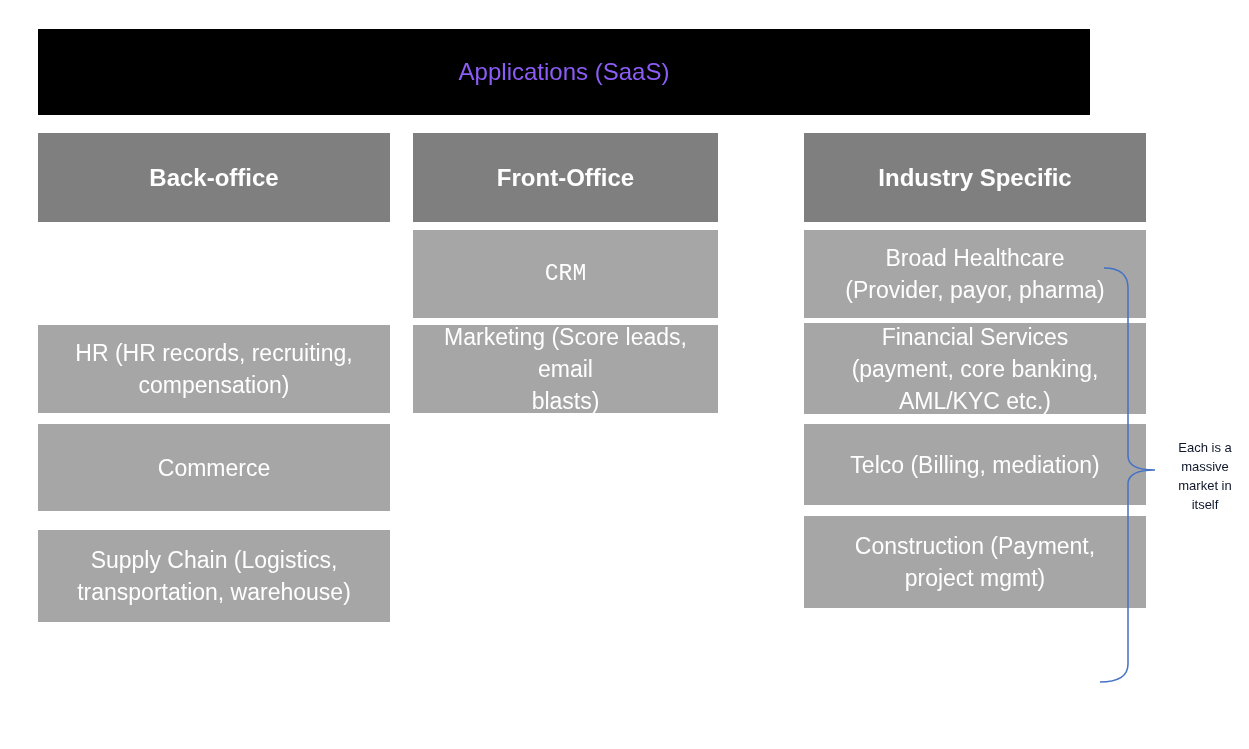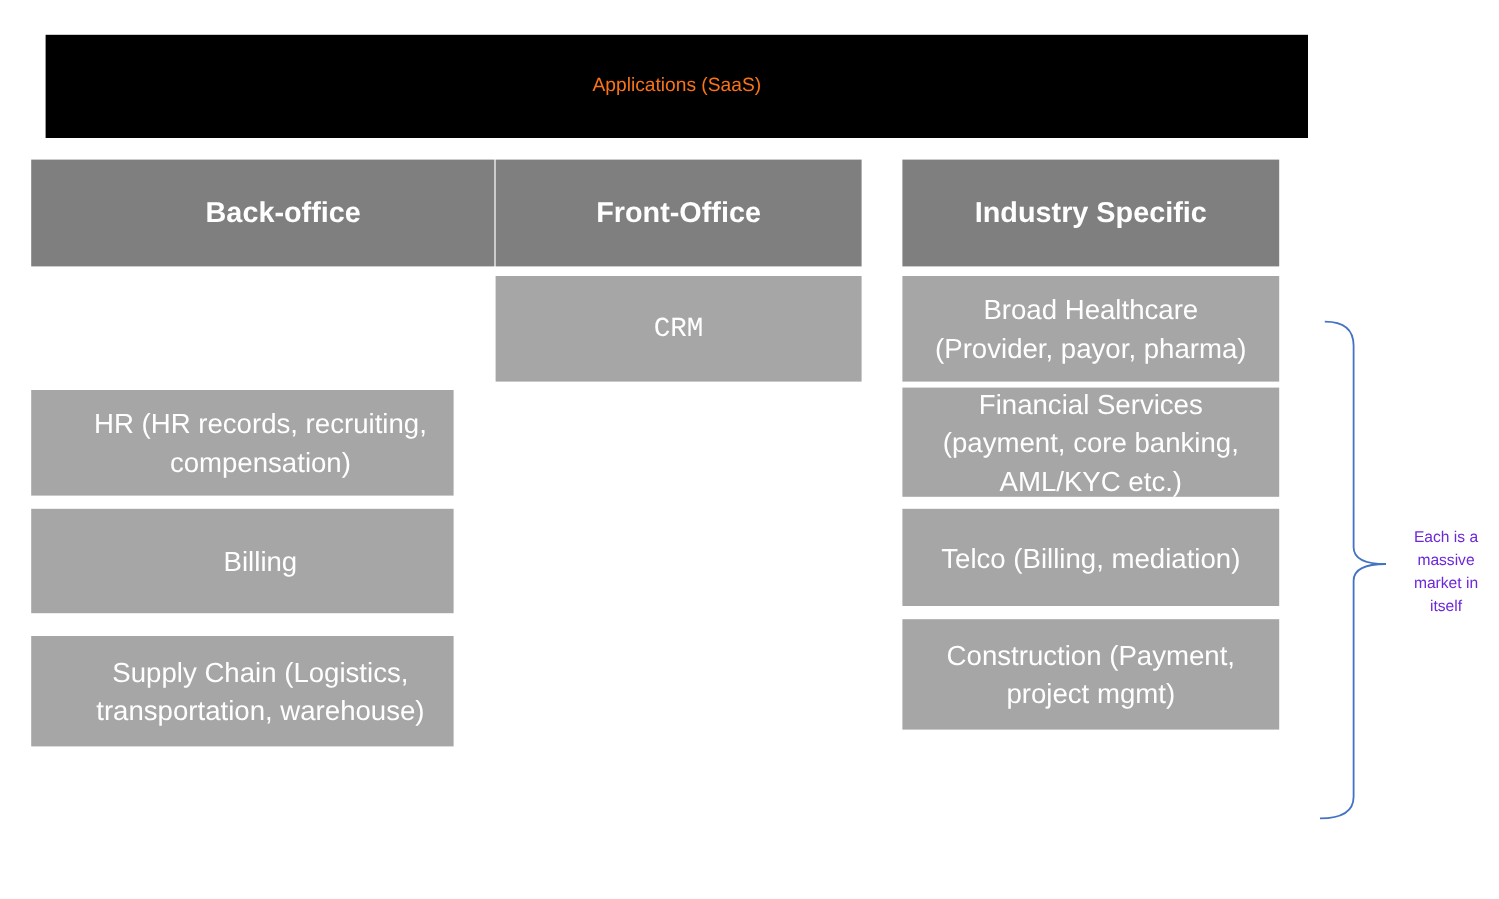--- a/index.html
+++ b/index.html
@@ -13,25 +13,25 @@
     width: 1249px;
     height: 749px;
     background: #ffffff;
     overflow: hidden;
   }
   .title-bar {
     position: absolute;
     left: 38px; top: 29px;
     width: 1052px; height: 86px;
     background: #000000;
-    color: #f97316;
+    color: #8b5cf6;
     display: flex;
     align-items: center;
     justify-content: center;
-    font-size: 16px;
+    font-size: 24px;
   }
   .col-header {
     position: absolute;
     top: 133px; height: 89px;
     background: #7f7f7f;
     color: #ffffff;
     font-weight: bold;
     font-size: 24px;
     display: flex;
     align-items: center;
@@ -45,33 +45,33 @@
     font-size: 23px;
     line-height: 32px;
     display: flex;
     align-items: center;
     justify-content: center;
     text-align: center;
     white-space: pre-line;
     padding: 0 4px;
     box-sizing: border-box;
   }
-  .col1 { left: 26px;  width: 352px; padding-left: 34px; }
+  .col1 { left: 38px;  width: 352px; }
   .col2 { left: 413px; width: 305px; text-align: center; }
-  .col3 { left: 752px; width: 314px; }
+  .col3 { left: 804px; width: 342px; }
   .brace-svg {
     position: absolute;
     left: 1095px; top: 260px;
     width: 70px; height: 430px;
   }
   .annotation {
     position: absolute;
     left: 1160px; top: 438px;
     width: 90px;
-    color: #6d28d9;
+    color: #0f172a;
     font-size: 13px;
     line-height: 19px;
     text-align: center;
     white-space: pre-line;
   }
 </style>
 </head>
 <body>
 
 <div class="canvas">
@@ -79,25 +79,27 @@
   <div class="title-bar">
     <span>Applications (SaaS)</span>
   </div>
 
   <div class="col-header col1">Back-office</div>
   <div class="col-header col2">Front-Office</div>
   <div class="col-header col3">Industry Specific</div>
 
   <div class="cell col1" style="top:325px;height:88px;text-align:center;">HR (HR records, recruiting,
 compensation)</div>
-  <div class="cell col1" style="top:424px;height:87px;">Billing</div>
+  <div class="cell col1" style="top:424px;height:87px;">Commerce</div>
   <div class="cell col1" style="top:530px;height:92px;text-align:center;">Supply Chain (Logistics,
 transportation, warehouse)</div>
 
   <div class="cell col2" style="top:230px;height:88px;font-family:Liberation Mono, monospace;">CRM</div>
+  <div class="cell col2" style="top:325px;height:88px;">Marketing (Score leads, email
+blasts)</div>
 
   <div class="cell col3" style="top:230px;height:88px;">Broad Healthcare
 (Provider, payor, pharma)</div>
   <div class="cell col3" style="top:323px;height:91px;">Financial Services
 (payment, core banking,
 AML/KYC etc.)</div>
   <div class="cell col3" style="top:424px;height:81px;">Telco (Billing, mediation)</div>
   <div class="cell col3" style="top:516px;height:92px;">Construction (Payment,
 project mgmt)</div>
 

